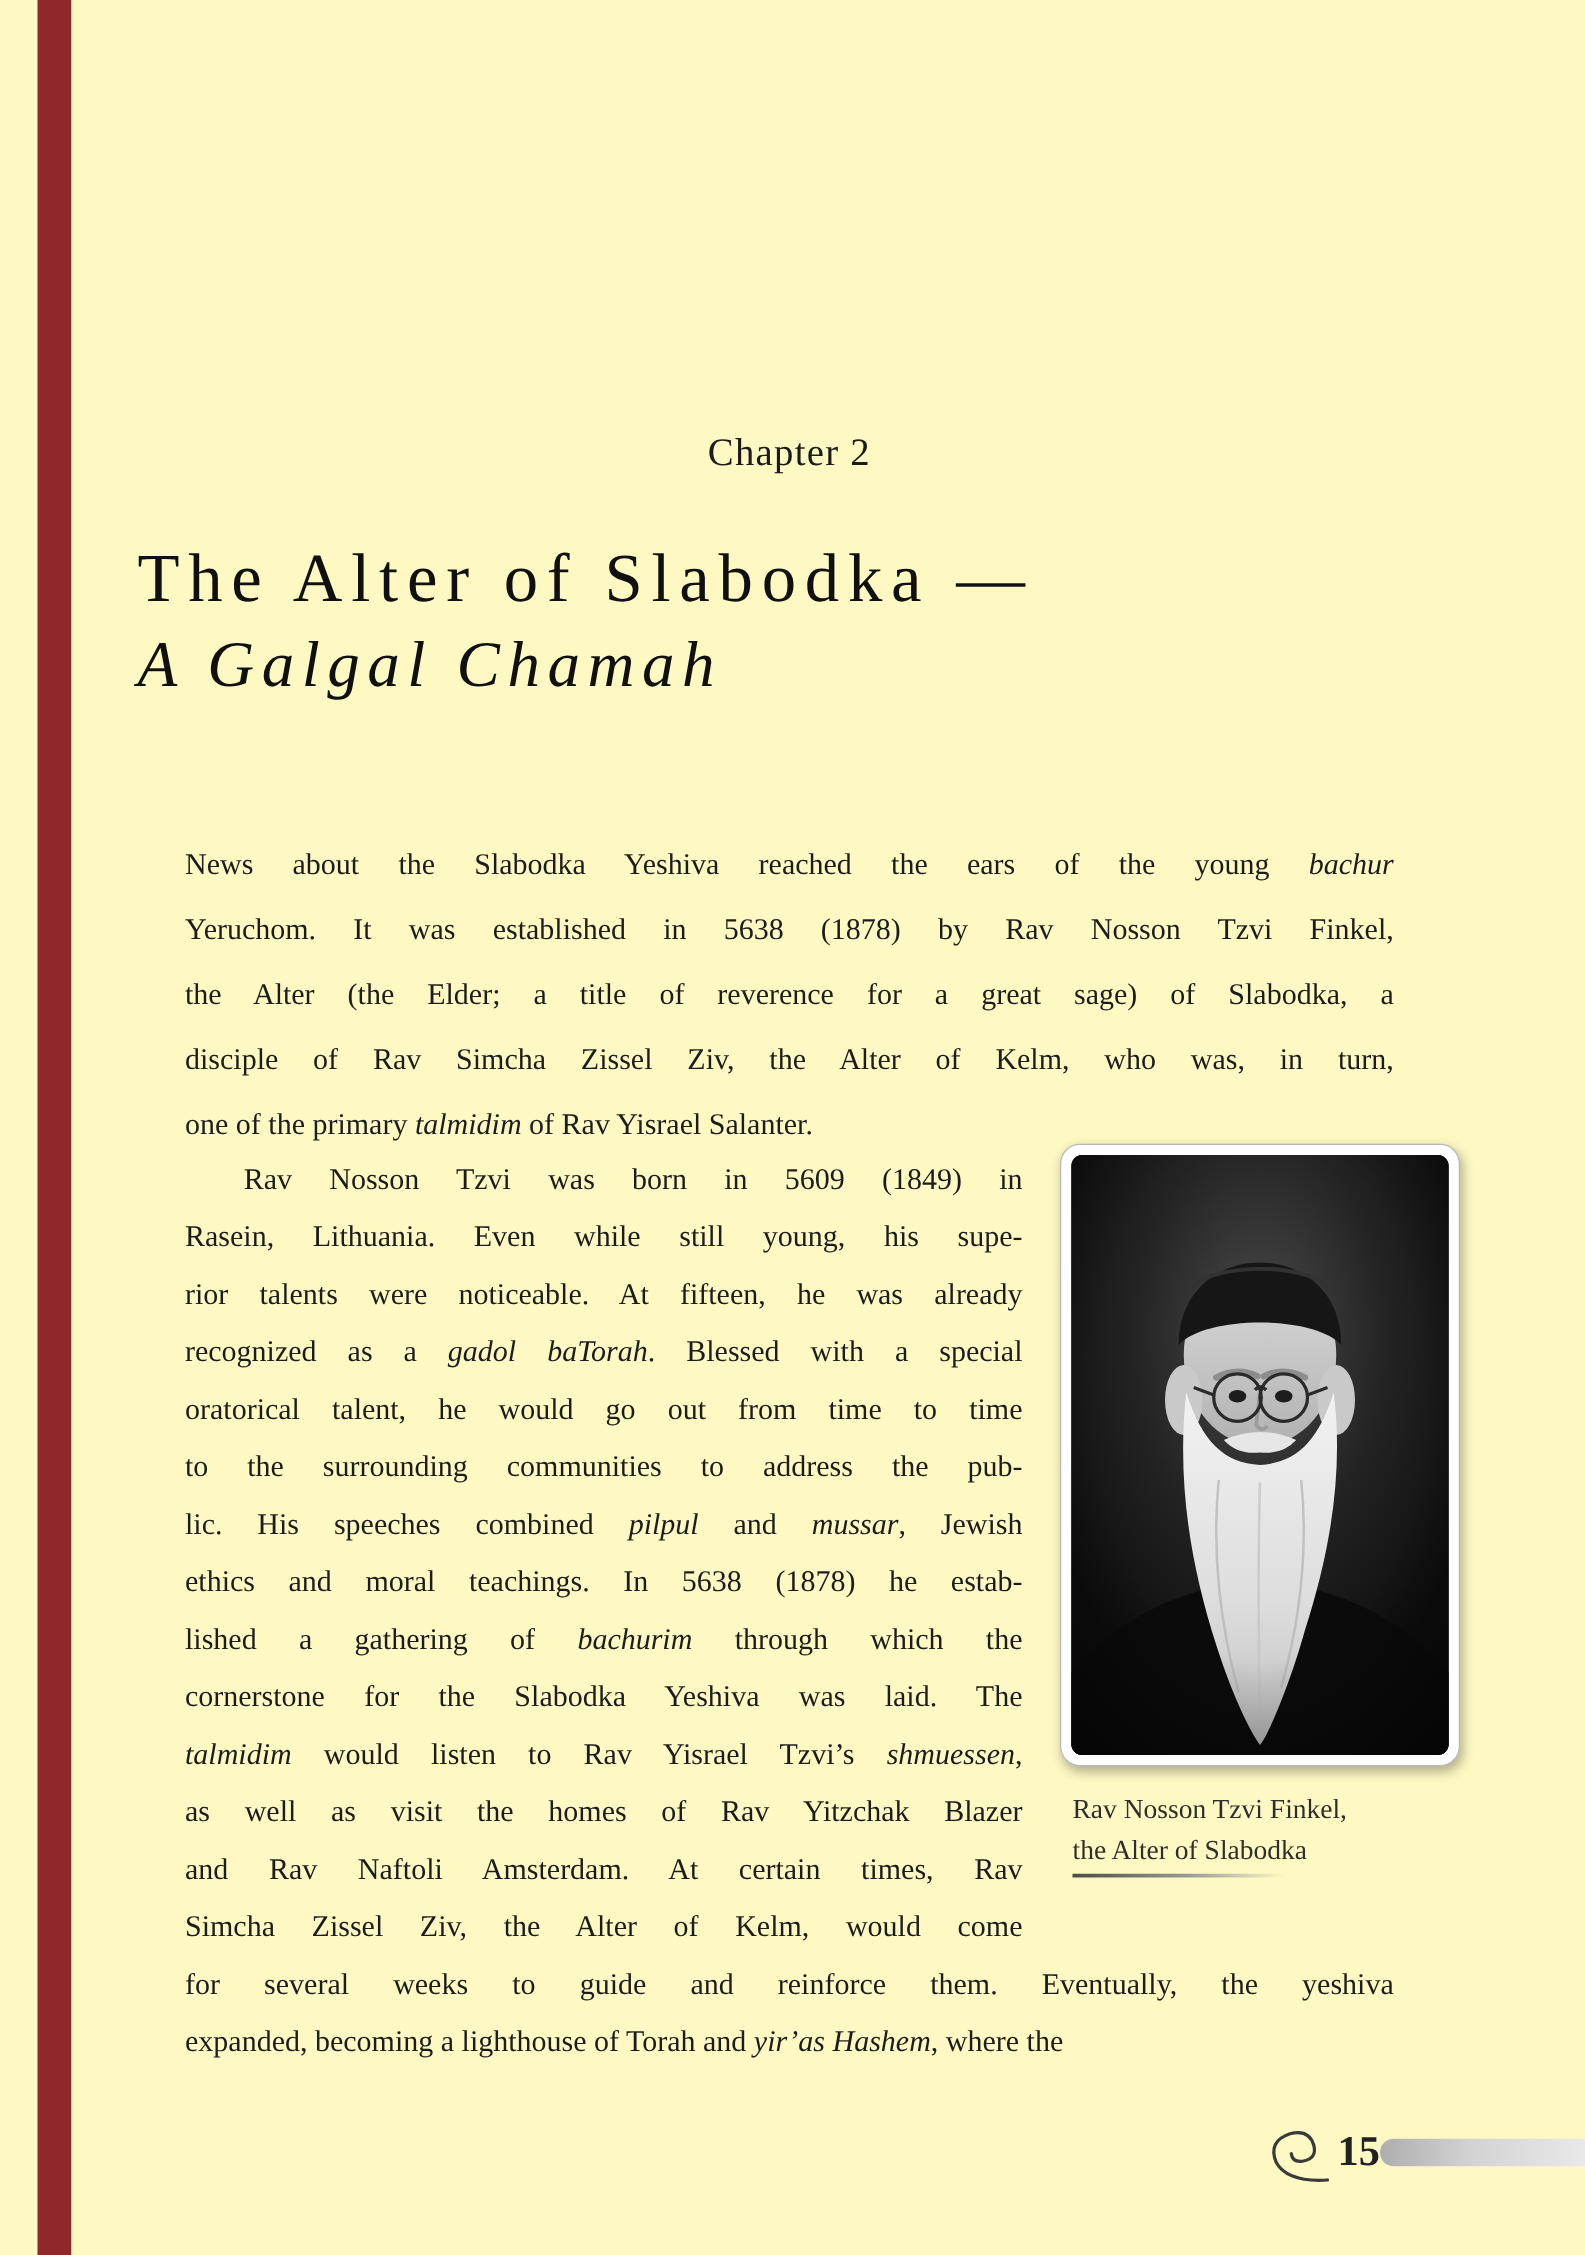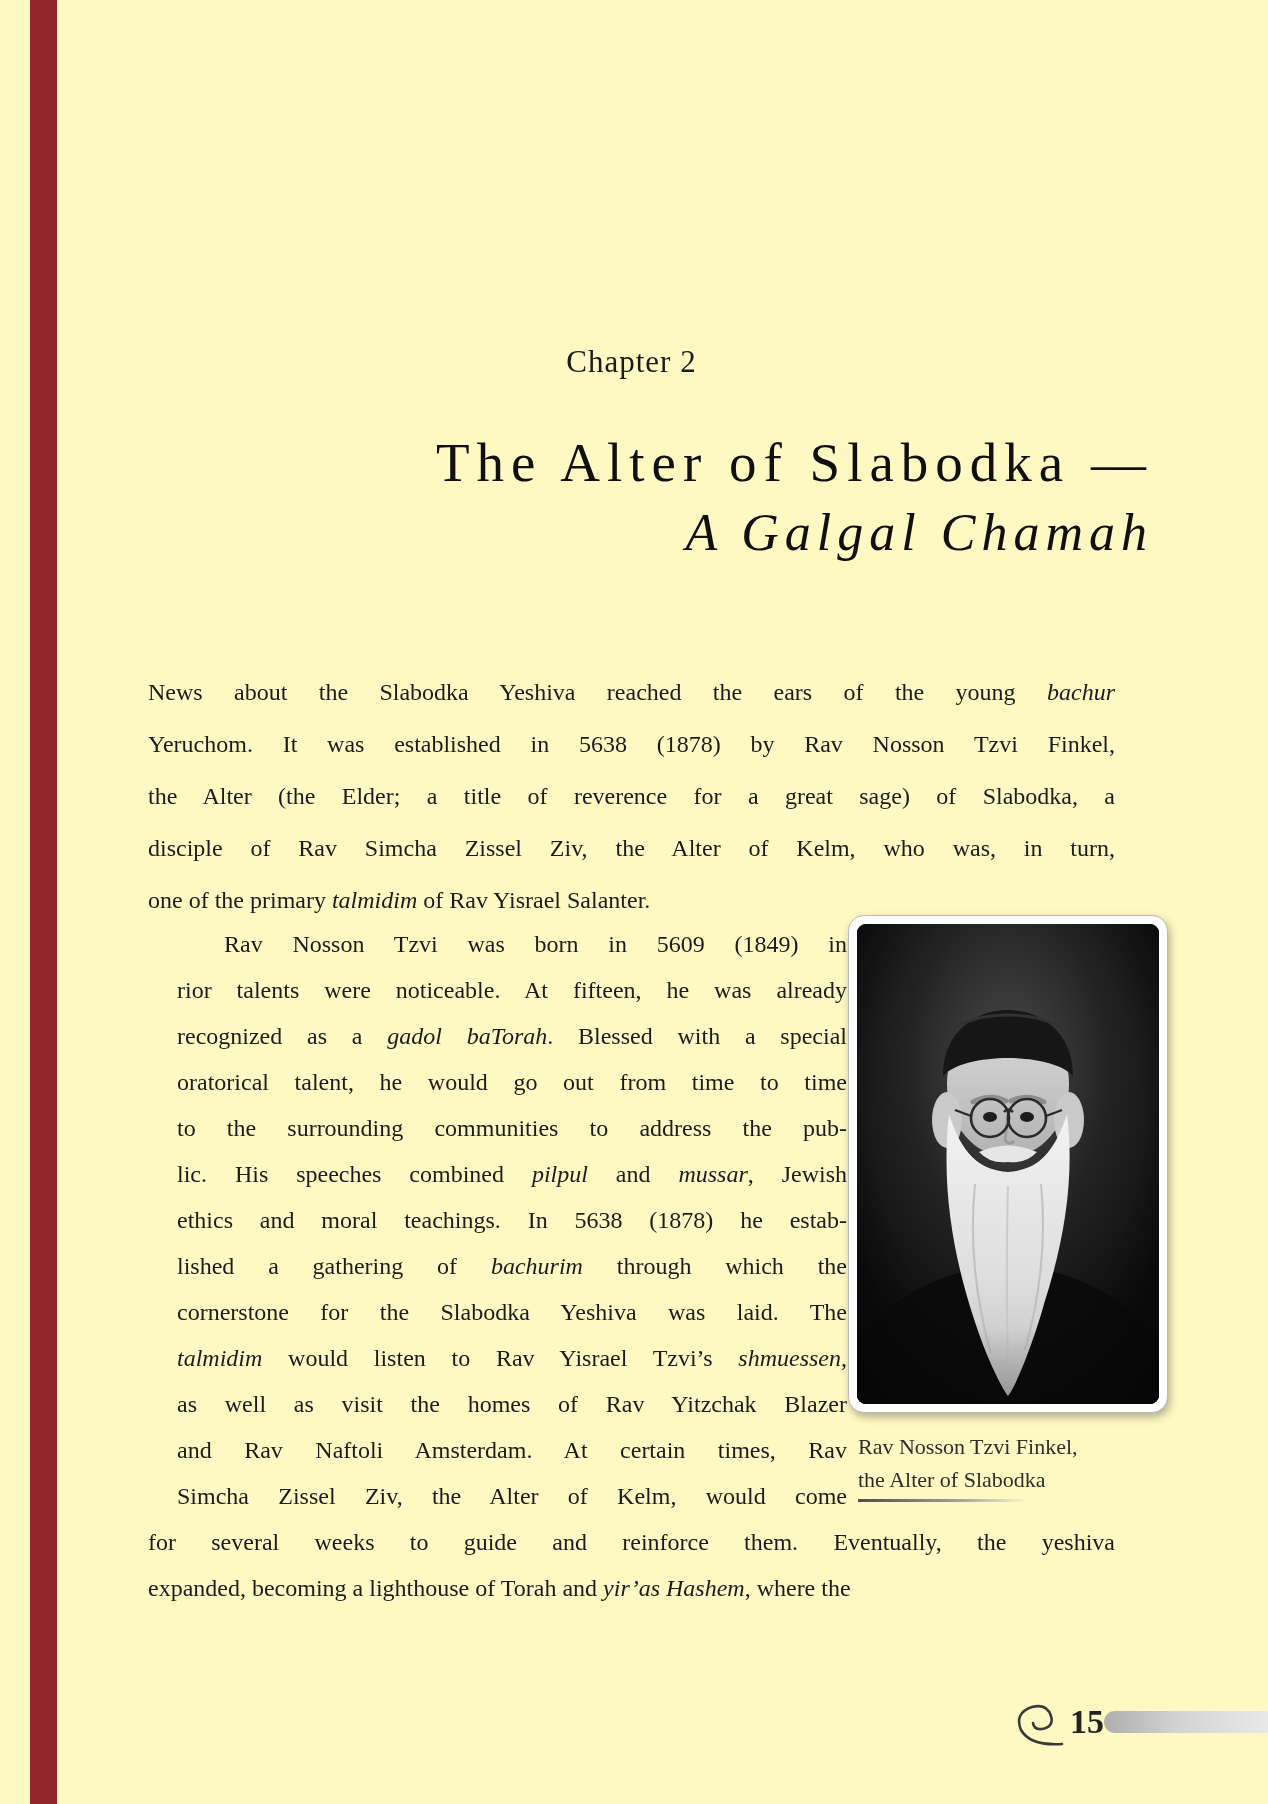--- a/index.html
+++ b/index.html
@@ -1,29 +1,29 @@
 <!DOCTYPE html>
 <html><head>
 <meta charset="utf-8">
 <style>
   html,body{margin:0;padding:0;background:#ffffff;}
   .page{position:relative;width:1268px;height:1804px;background:#fef9c3;overflow:hidden;
         font-family:"Liberation Serif","DejaVu Serif",serif;color:#1e1e1e;}
   .edge-stripe{position:absolute;left:30px;top:0;width:27px;height:1804px;}
   .chapter-label{position:absolute;left:148px;top:344px;width:967px;text-align:center;
         font-size:31px;letter-spacing:1px;color:#1b1b1b;}
-  .title{position:absolute;left:110px;top:428px;width:1043px;text-align:right;color:#101010;}
+  .title{position:absolute;left:110px;top:428px;width:1043px;text-align:left;color:#101010;}
   .title .t1{font-size:55px;letter-spacing:7px;line-height:70px;}
   .title .t2{font-size:52px;letter-spacing:6px;line-height:70px;font-style:italic;}
   .para{position:absolute;left:148px;width:967px;font-size:24px;color:#1c1c1c;}
   .p1{top:666px;line-height:52px;}
   .p2{top:921px;line-height:46px;}
   .line{text-align:justify;text-align-last:justify;white-space:normal;}
   .line.noj{text-align-last:left;}
-  .line.narrow{width:670px;margin-left:29px;}
+  .line.narrow{width:670px;}
   .line.full{width:967px;}
   .line.indent{text-indent:47px;}
   .line em{font-style:italic;}
   
   .photo-frame{position:absolute;left:848px;top:915px;width:320px;height:498px;background:#ffffff;
         border:1px solid #b9b9b9;border-radius:16px;box-shadow:2px 4px 9px rgba(0,0,0,.30);
         box-sizing:border-box;padding:8px;}
   .photo-inner{width:302px;height:480px;border-radius:9px;overflow:hidden;background:#111;}
   .caption{position:absolute;left:858px;top:1430px;width:260px;font-size:22px;line-height:33px;color:#2e2e2e;}
   .caption-rule{position:absolute;left:858px;top:1499px;width:170px;height:3px;
@@ -52,20 +52,21 @@
 
   <div class="para p1">
       <div class="line full"><span>News about the Slabodka Yeshiva reached the ears of the young </span><em>bachur</em></div>
       <div class="line full"><span>Yeruchom. It was established in 5638 (1878) by Rav Nosson Tzvi Finkel,</span></div>
       <div class="line full"><span>the Alter (the Elder; a title of reverence for a great sage) of Slabodka, a</span></div>
       <div class="line full"><span>disciple of Rav Simcha Zissel Ziv, the Alter of Kelm, who was, in turn,</span></div>
       <div class="line full noj"><span>one of the primary </span><em>talmidim</em><span> of Rav Yisrael Salanter.</span></div>
     </div>
   <div class="para p2">
       <div class="line narrow indent"><span>Rav Nosson Tzvi was born in 5609 (1849) in</span></div>
+      <div class="line narrow"><span>Rasein, Lithuania. Even while still young, his supe-</span></div>
       <div class="line narrow"><span>rior talents were noticeable. At fifteen, he was already</span></div>
       <div class="line narrow"><span>recognized as a </span><em>gadol baTorah</em><span>. Blessed with a special</span></div>
       <div class="line narrow"><span>oratorical talent, he would go out from time to time</span></div>
       <div class="line narrow"><span>to the surrounding communities to address the pub-</span></div>
       <div class="line narrow"><span>lic. His speeches combined </span><em>pilpul</em><span> and </span><em>mussar</em><span>, Jewish</span></div>
       <div class="line narrow"><span>ethics and moral teachings. In 5638 (1878) he estab-</span></div>
       <div class="line narrow"><span>lished a gathering of </span><em>bachurim</em><span> through which the</span></div>
       <div class="line narrow"><span>cornerstone for the Slabodka Yeshiva was laid. The</span></div>
       <div class="line narrow"><em>talmidim</em><span> would listen to Rav Yisrael Tzvi’s </span><em>shmuessen</em><span>,</span></div>
       <div class="line narrow"><span>as well as visit the homes of Rav Yitzchak Blazer</span></div>

